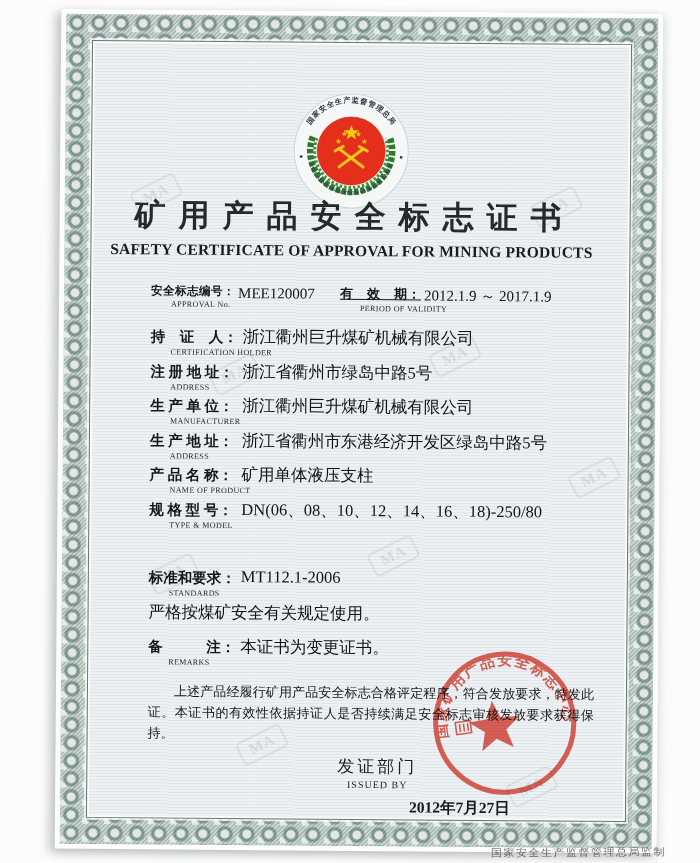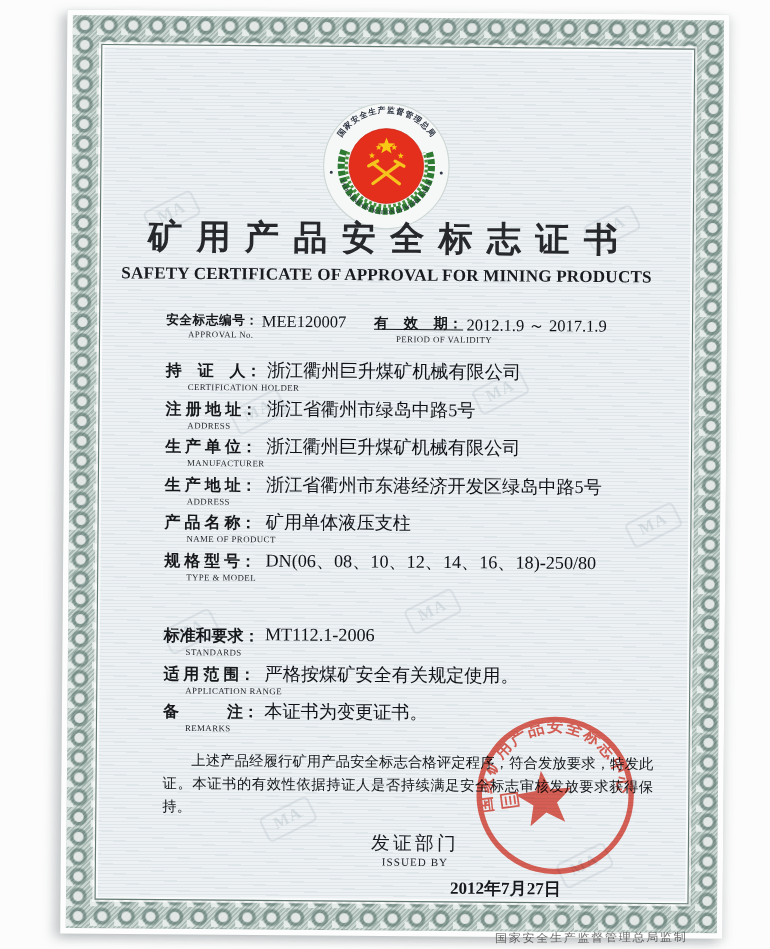--- a/index.html
+++ b/index.html
@@ -72,21 +72,21 @@
   .issued .cn { font-size:17px; letter-spacing:3px; color:#1a1c21; }
   .issued .en { font-size:10px; letter-spacing:1px; color:#23252b; margin-top:1px; }
   .date { margin-top:7px; margin-left:262px; font-size:15.5px; font-weight:bold; color:#15171c; }
   
   .seal {
     position:absolute; left:322px; top:584px; width:190px; height:190px;
     mix-blend-mode:multiply; opacity:.9; pointer-events:none;
   }
   
   .credit {
-    position:absolute; left:450px; top:845px; font-size:11px; letter-spacing:1.5px;
+    position:absolute; left:491px; top:845px; font-size:11px; letter-spacing:1.5px;
     color:#474747; opacity:.8; transform:rotate(-.4deg) scaleY(.92); white-space:nowrap;
   }
 </style>
 </head>
 <body>
 
 <div class="cert">
   <div class="inner">
 
     <div class="wm" style="left:40px; top:140px;">MA</div>
@@ -195,24 +195,20 @@
       <div class="gap"></div>
 
       <div class="fld row">
         <div class="lab">
             <span class="cn">标准和要求：</span>
             <span class="en">STANDARDS</span>
           </div>
         <div class="val">MT112.1-2006</div>
       </div>
       <div class="fld row">
-        <div class="lab">
-            <span class="cn">适 用 范 围：</span>
-            <span class="en">APPLICATION RANGE</span>
-          </div>
         <div class="val">严格按煤矿安全有关规定使用。</div>
       </div>
       <div class="fld row">
         <div class="lab">
             <span class="cn">备　　　注：</span>
             <span class="en">REMARKS</span>
           </div>
         <div class="val">本证书为变更证书。</div>
       </div>
 

